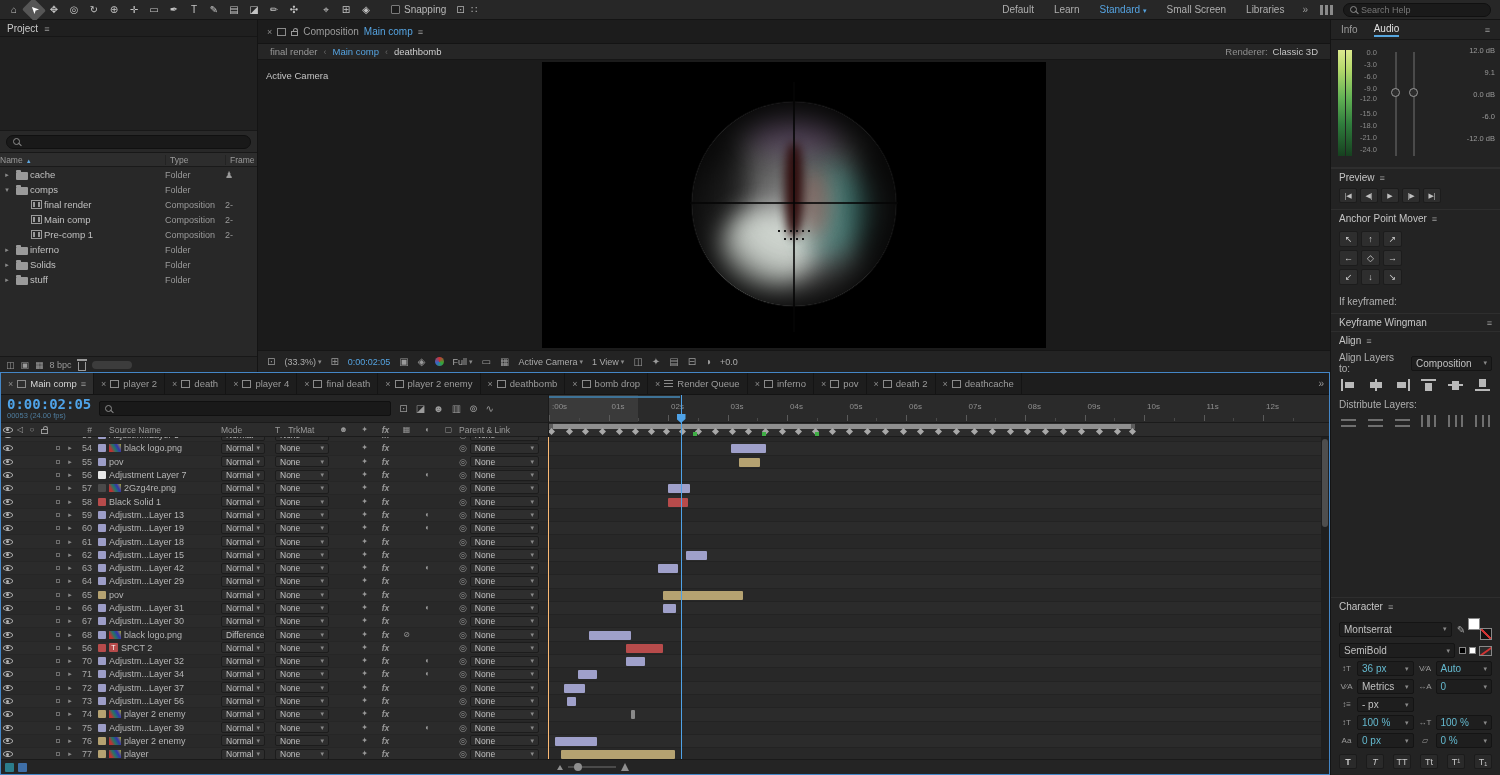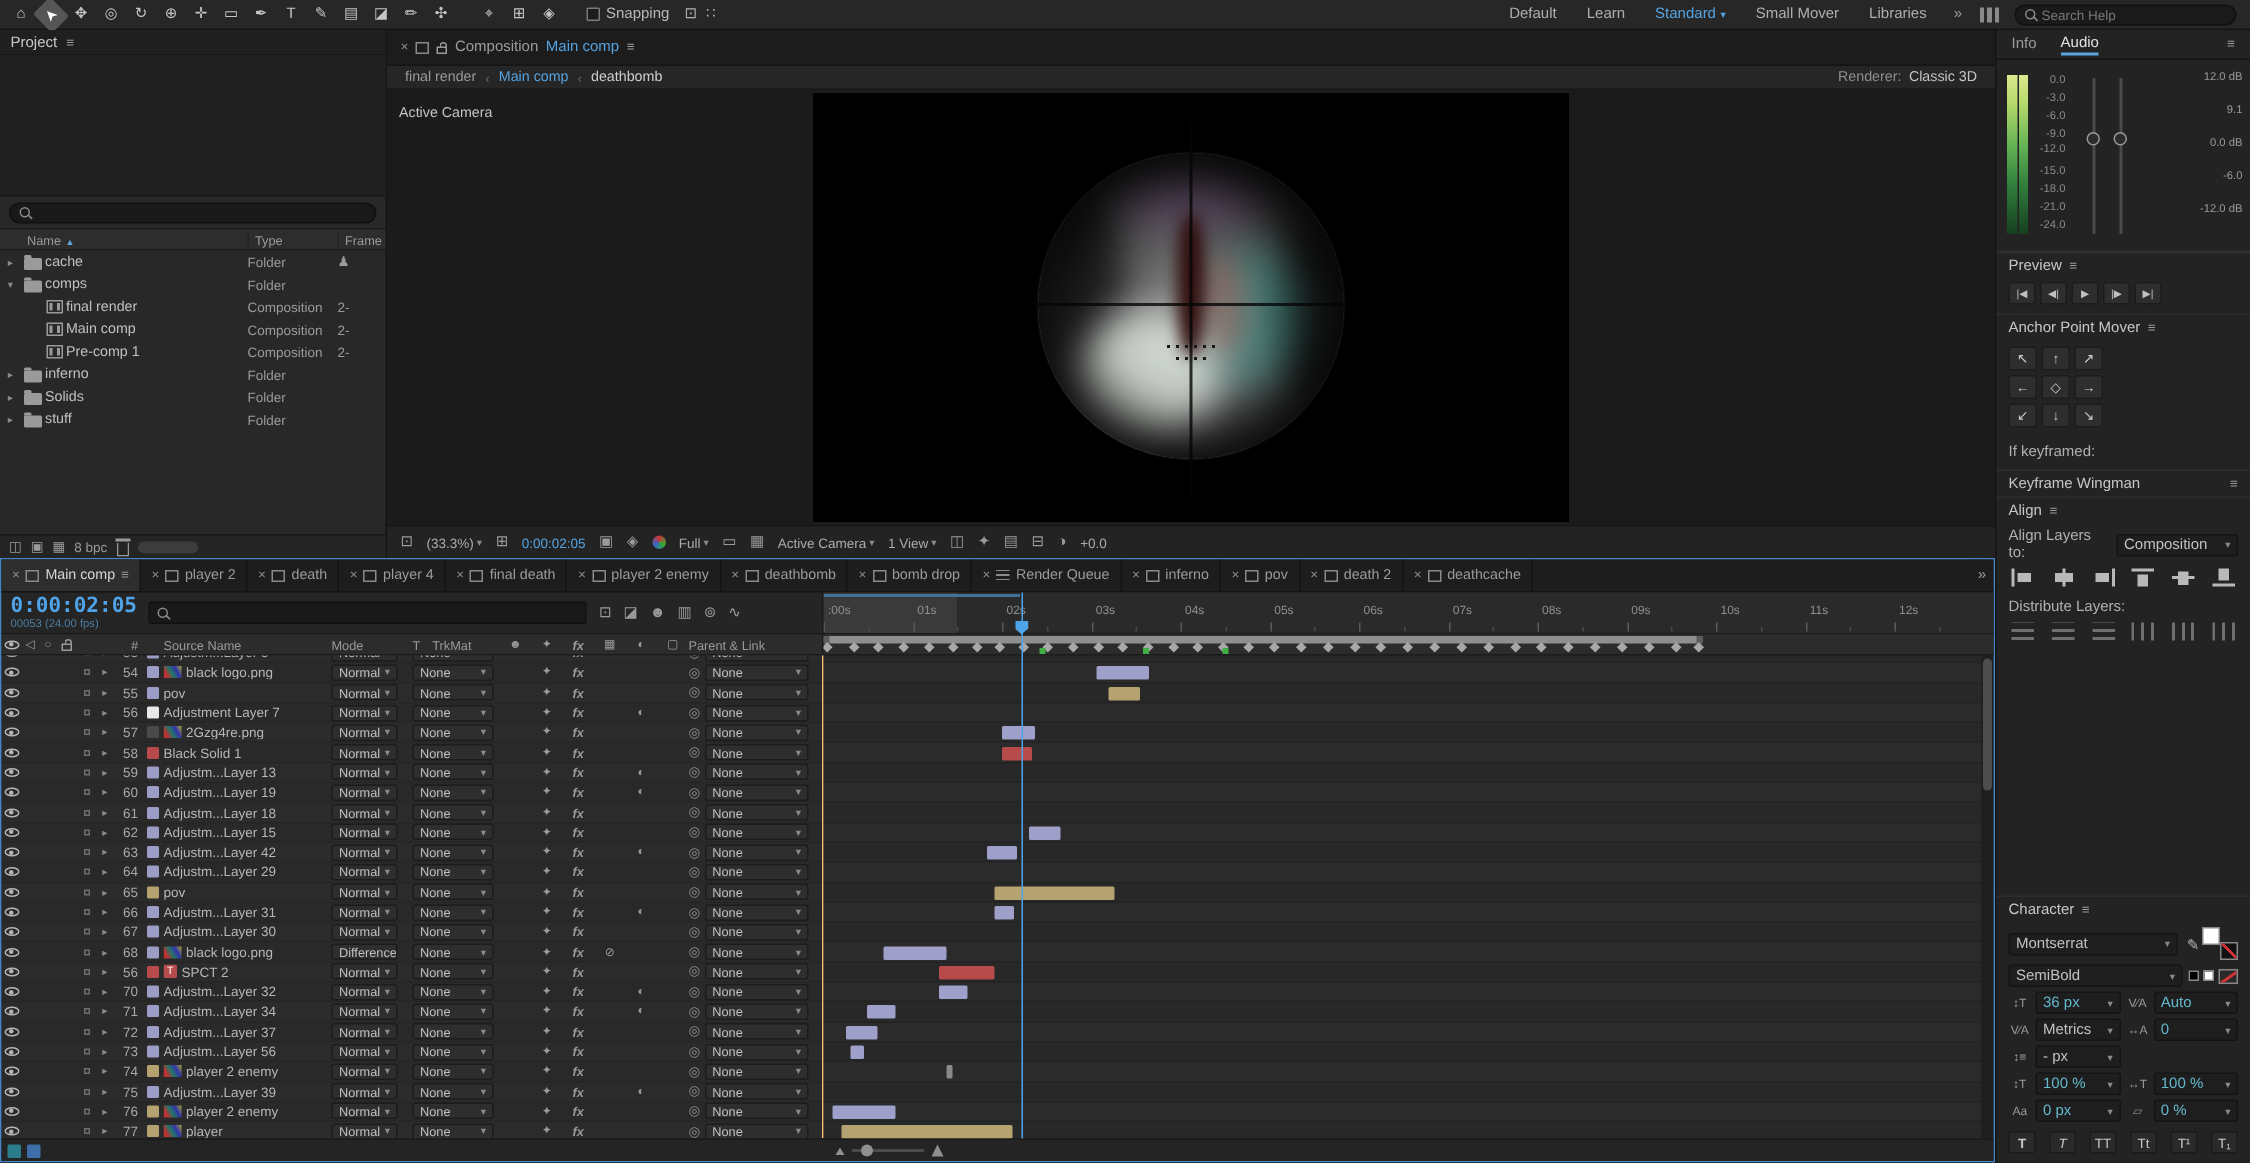--- a/index.html
+++ b/index.html
@@ -28,21 +28,21 @@
 .mag::after{content:"";position:absolute;width:4px;height:1px;background:#8a8a8a;transform:rotate(45deg);right:-3px;bottom:-1px}
 
 
 #project{position:absolute;left:0;top:20px;width:258px;height:352px;background:#282828;border-right:1px solid #141414;display:flex;flex-direction:column}
 .phead{height:17px;background:#1f1f1f;display:flex;align-items:center;gap:6px;padding:0 7px;color:#c9c9c9;border-bottom:1px solid #161616}
 .menu-i::before{content:"≡";color:#9a9a9a;font-size:9px}
 .pv{height:94px;background:#202020;border-bottom:1px solid #181818}
 .psearch{height:22px;display:flex;align-items:center;padding:0 6px;border-bottom:1px solid #181818}
 .psbox{flex:1;height:14px;background:#191919;border:1px solid #101010;border-radius:7px;display:flex;align-items:center;gap:4px;padding:0 6px}
 .pcols{height:14px;background:#2d2d2d;display:flex;align-items:center;border-bottom:1px solid #1a1a1a;font-size:8.5px;color:#9a9a9a}
-.pc-name{flex:1;padding-left:18px;display:flex;align-items:flex-end;gap:3px}
+.pc-name{flex:1;display:flex;align-items:flex-end;gap:3px}
 .sorti::before{content:"▲";color:#5fa8e0;font-size:6px}
 .pc-type{width:60px;border-left:1px solid #232323;padding-left:4px}
 .pc-frame{width:32px;border-left:1px solid #232323;padding-left:4px}
 #prows{flex:none}
 .prow{height:15px;display:flex;align-items:center;font-size:9.5px;color:#c0c0c0}
 .prow.ind{padding-left:14px}
 .tw{width:14px;text-align:center;color:#8a8a8a;font-size:7px;flex:none}
 .picon{width:16px;display:flex;justify-content:center;flex:none}
 .fold{width:12px;height:8px;background:#9a9a9a;border-radius:1px;position:relative;margin-top:2px}
 .fold::before{content:"";position:absolute;top:-2px;left:0;width:5px;height:2px;background:#9a9a9a;border-radius:1px 1px 0 0}
@@ -269,21 +269,21 @@
     </label>
     <div id="snapextra" class="snapx">
         <span>⊡</span>
         <span>∷</span>
       </div>
     <div class="tspacer"></div>
     <div id="wslist">
         <span class="ws">Default</span>
         <span class="ws">Learn</span>
         <span class="ws active">Standard</span>
-        <span class="ws">Small Mover</span>
+        <span class="ws">Small Screen</span>
         <span class="ws">Libraries</span>
       </div>
     <span class="ws-ovf">»</span>
     <span class="g-appgrid"></span>
     <div class="searchbox">
       <span class="mag"></span>
       <input placeholder="Search Help" style="">
     </div>
   </div>
 

